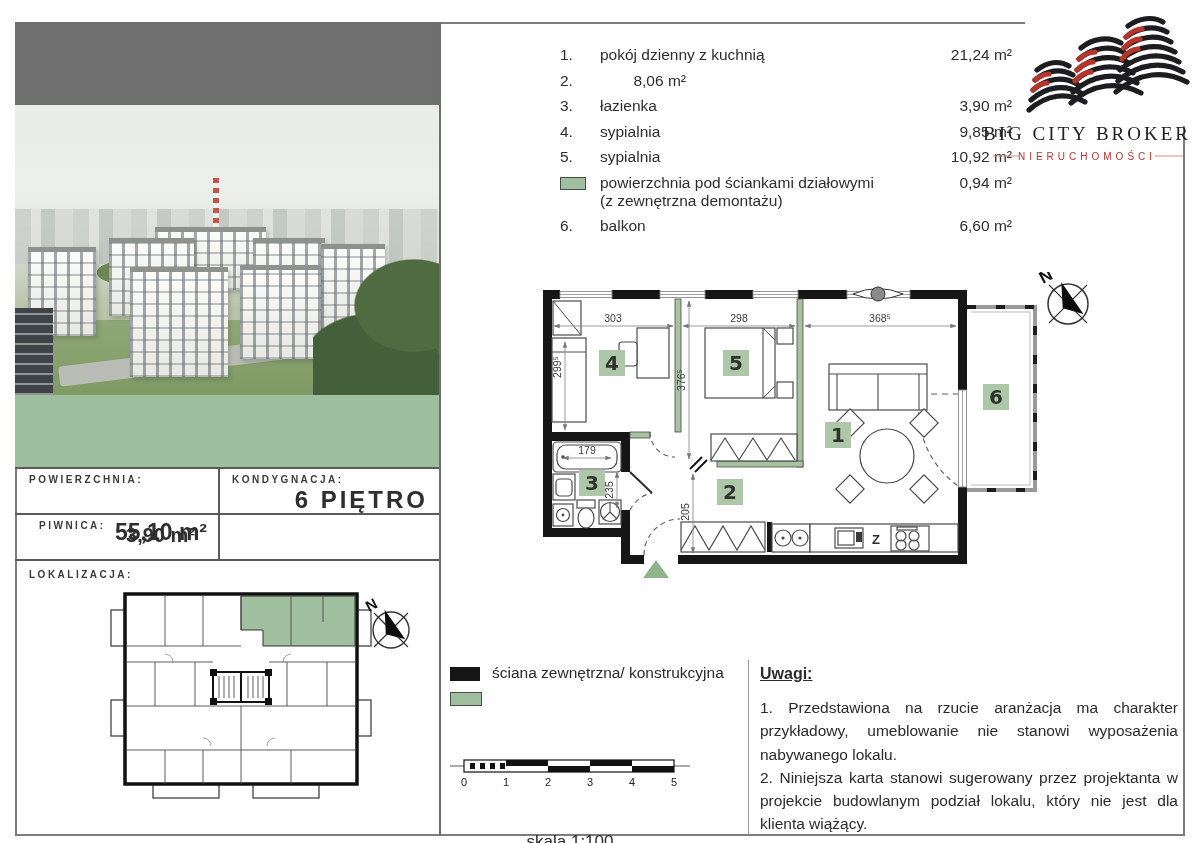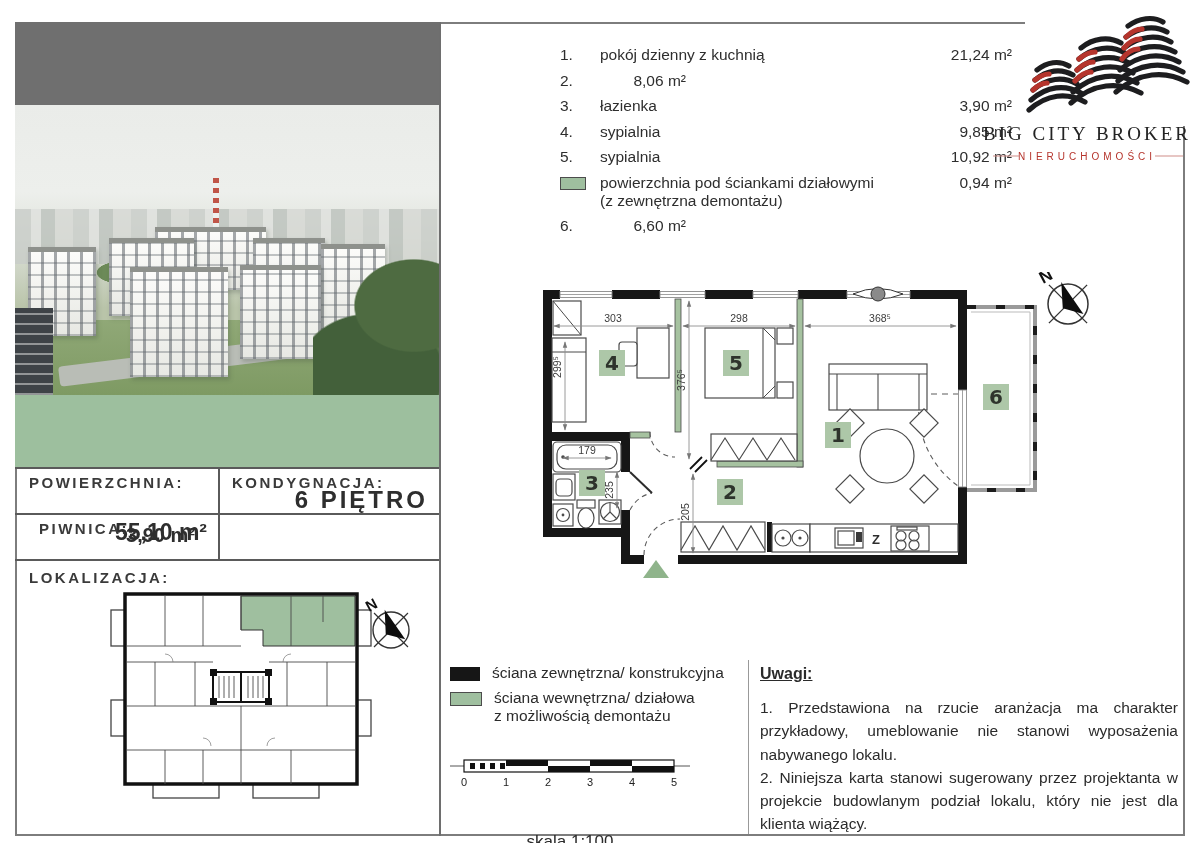--- a/index.html
+++ b/index.html
@@ -32,21 +32,21 @@
     background:linear-gradient(#90a877,#7e9a63);}
   .ph-road{position:absolute;left:10%;bottom:10%;width:80%;height:7%;transform:rotate(-7deg);
     background:#b9bdb6;border-radius:4px;}
   .bldg{position:absolute;border-top:5px solid #8e918c;
     background:repeating-linear-gradient(90deg,rgba(92,98,104,.55) 0 3px,transparent 3px 13px),
                repeating-linear-gradient(0deg,rgba(120,126,130,.45) 0 2px,transparent 2px 12px),
                linear-gradient(#fcfcfa,#e7e8e3);
     box-shadow:2px 3px 4px rgba(60,70,60,.25);}
   .bldg-dark{position:absolute;background:repeating-linear-gradient(0deg,rgba(230,232,230,.5) 0 2px,transparent 2px 10px),#3e4347;}
   .greenband{left:15px;top:395px;width:425px;height:72px;}
-  .label-caps{font-weight:bold;font-size:15px;letter-spacing:2.5px;color:#3a3a3a;}
+  .label-caps{font-weight:bold;font-size:10px;letter-spacing:2.5px;color:#3a3a3a;}
   .bigval{font-weight:bold;color:#2e2e2e;}
   
   .rlist{left:560px;top:46px;width:452px;}
   .rrow{display:flex;align-items:flex-start;margin-bottom:7.5px;font-size:15.5px;color:#2e2e2e;}
   .rnum{width:40px;flex:none;}
   .rlabel{flex:1;}
   .rarea{flex:none;min-width:86px;text-align:right;white-space:nowrap;}
   .swatch-green{display:inline-block;width:24px;height:11px;background:#9fbf9f;border:1px solid #4c4c4c;margin-top:3px;}
   
   .legend{left:450px;top:664px;width:300px;font-size:15.5px;color:#2b2b2b;}
@@ -204,20 +204,21 @@
     <div class="rrow">
       <span class="rnum"><span class="swatch-green"></span></span>
       <span class="rlabel">
         <div>powierzchnia pod ściankami działowymi</div>
         <div>(z zewnętrzna demontażu)</div>
       </span>
       <span class="rarea">0,94 m²</span>
     </div>
     <div class="rrow">
       <span class="rnum">6.</span>
+      <span class="rlabel">balkon</span>
       <span class="rarea">6,60 m²</span>
     </div>
   </div>
 
   <svg class="abs" style="left:985px;top:8px;" width="205" height="165" viewBox="0 0 205 165">
     <rect x="40" y="0" width="165" height="118" fill="#fff"></rect>
     <g stroke="#1d1d1f" stroke-width="5.2" stroke-linecap="round" fill="none">
       <path d="M52,62 C62,54 74,52 84,58"></path>
       <path d="M50,72 C62,62 76,60 88,67"></path>
       <path d="M48,82 C62,70 78,68 92,76"></path>
@@ -440,24 +441,20 @@
     </g>
   </svg>
 
   <div class="abs legend">
     <div class="lrow">
       <span class="lsw" style="background:#161616;"></span>
       <span>ściana zewnętrzna/ konstrukcyjna</span>
     </div>
     <div class="lrow">
       <span class="lsw" style="background:#9fbf9f;border:1px solid #4c4c4c;height:12px;"></span>
-      <span>
-        <div>ściana wewnętrzna/ działowa</div>
-        <div>z możliwością demontażu</div>
-      </span>
     </div>
   </div>
 
   <svg class="abs" style="left:448px;top:752px;" width="244" height="44" viewBox="0 0 244 44">
     <line x1="2" y1="14" x2="242" y2="14" stroke="#555" stroke-width="1"></line>
     <rect x="16" y="8" width="210" height="12" fill="#fff" stroke="#111" stroke-width="1.2"></rect>
     <g fill="#111">
       <rect x="22" y="11" width="5" height="6"></rect>
         <rect x="32" y="11" width="5" height="6"></rect>
       <rect x="42" y="11" width="5" height="6"></rect>

